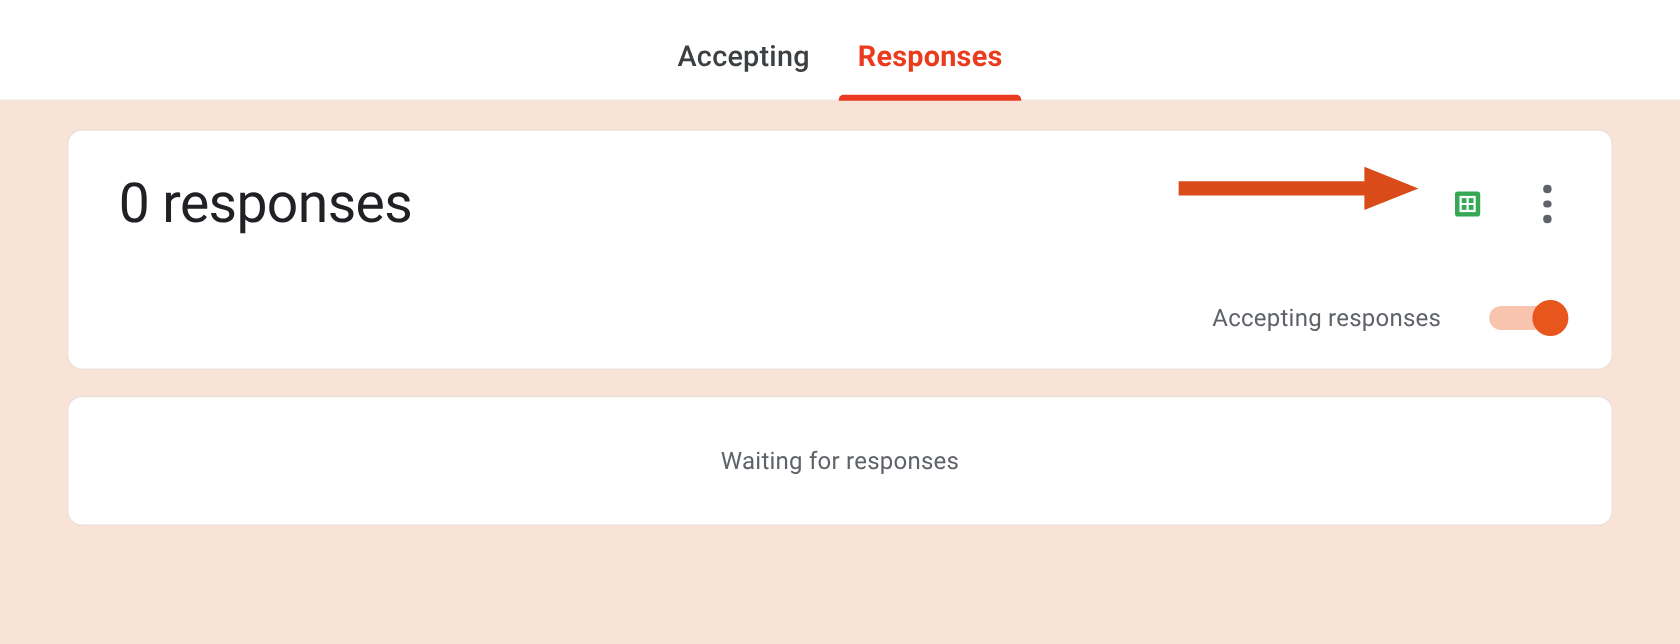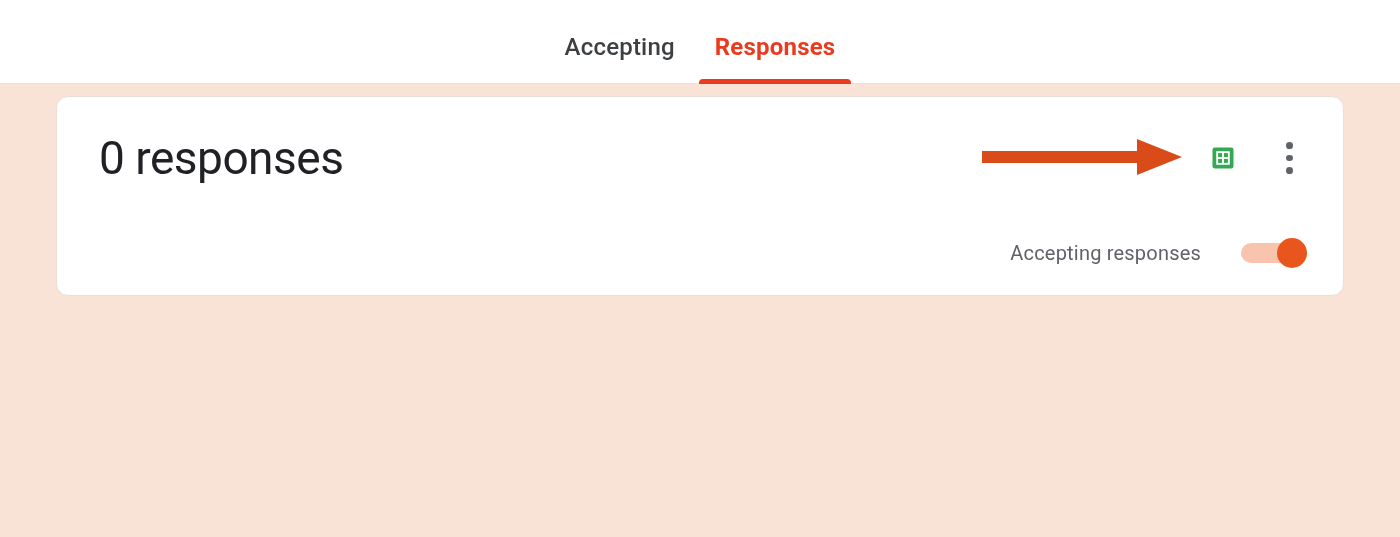--- a/index.html
+++ b/index.html
@@ -32,21 +32,21 @@
       left: 4px; right: 4px; bottom: -1px;
       height: 5px;
       background: #ea3b1e;
       border-radius: 4px 4px 0 0;
     }
     
     .body-bg {
       background: #f9e3d6;
       width: 100%;
       height: calc(537px - 84px);
-      padding-top: 12px;
+      padding-top: 24px;
     }
     
     .card {
       width: 1288px;
       margin: 0 auto;
       background: #fff;
       border: 1px solid #eadfd8;
       border-radius: 12px;
       position: relative;
     }
@@ -162,19 +162,22 @@
       </div>
     </div>
     <div class="accepting-row">
       <div class="accepting-label">Accepting responses</div>
       <div class="toggle">
         <div class="knob"></div>
       </div>
     </div>
   </div>
 
+  <div class="card waiting">
+    <span>Waiting for responses</span>
+  </div>
 
 </div>
 
 <svg class="arrow" viewBox="0 0 200 40">
   <line x1="0" y1="20" x2="160" y2="20" stroke="#d94c1a" stroke-width="12"></line>
   <polygon points="155,2 200,20 155,38" fill="#d94c1a"></polygon>
 </svg>
 
 </body></html>

